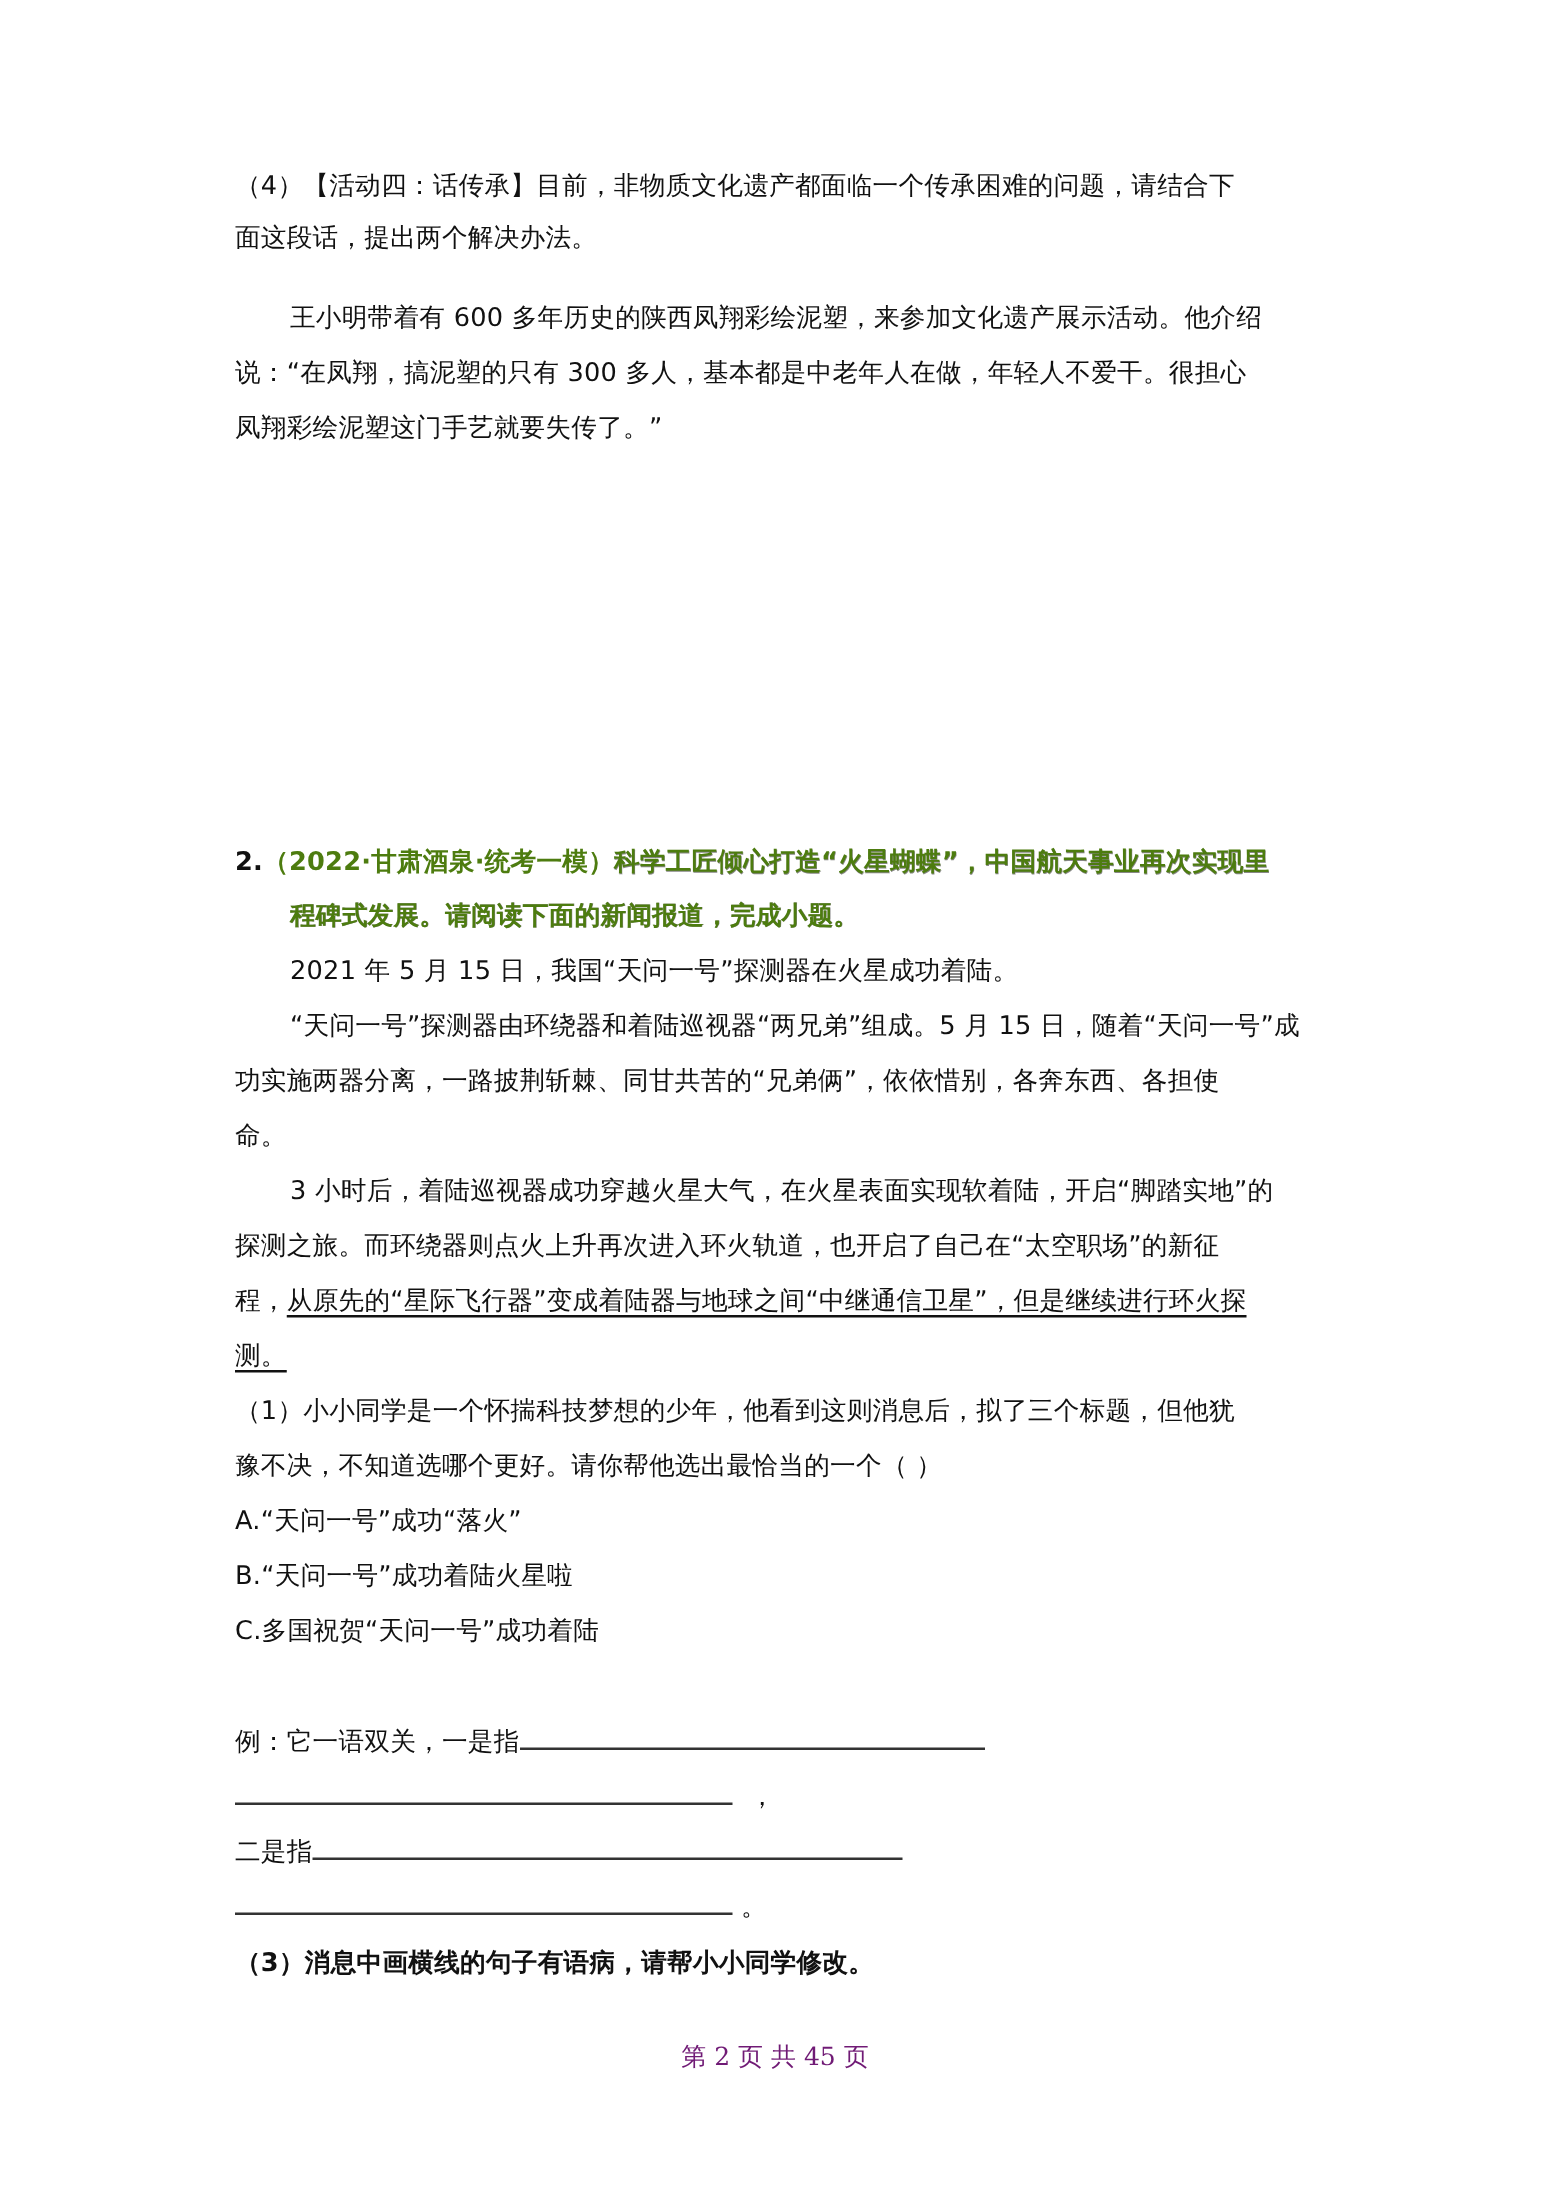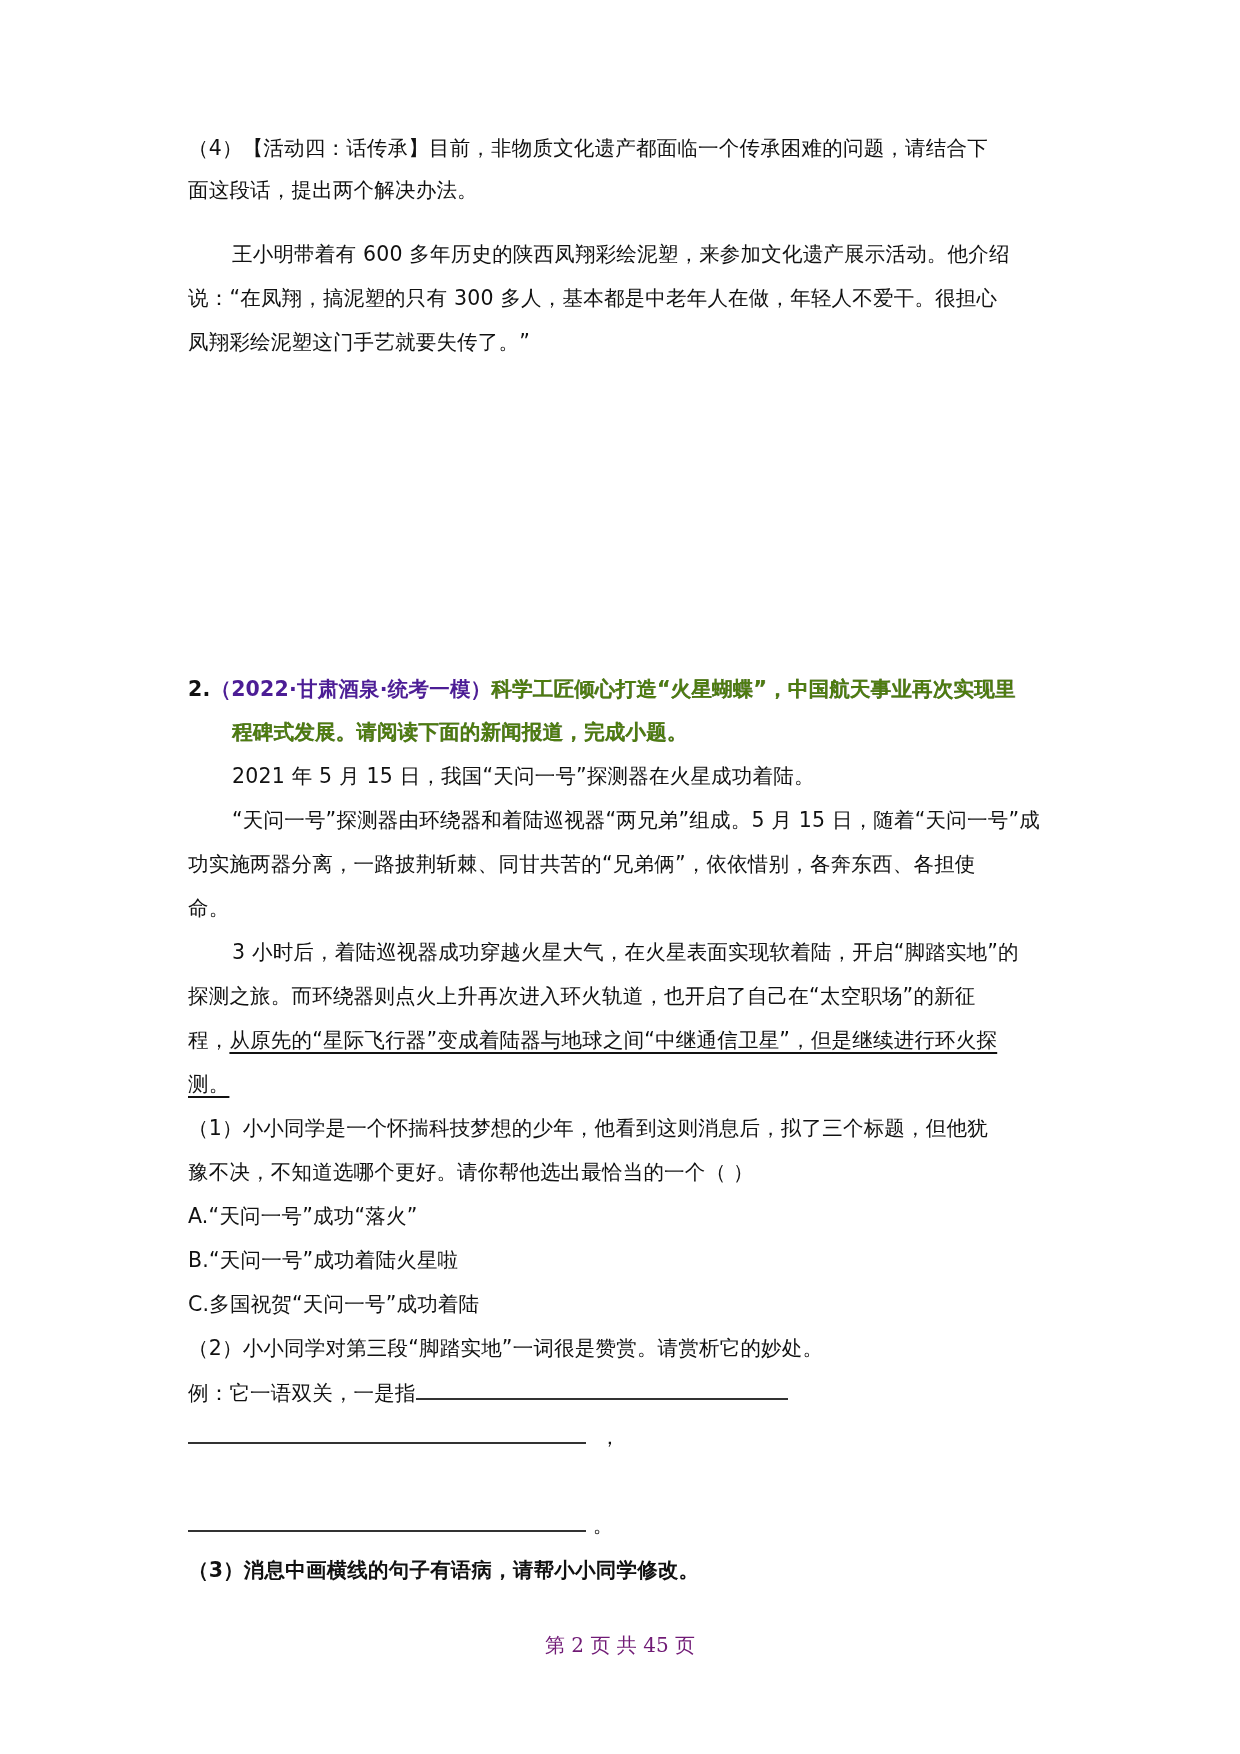--- a/index.html
+++ b/index.html
@@ -3,21 +3,21 @@
 <meta charset="utf-8">
 <style>
   html, body { margin: 0; padding: 0; background: #ffffff; }
   body { width: 1240px; height: 1754px; position: relative; overflow: hidden;
          font-family: "DejaVu Sans", "Liberation Sans", sans-serif; color: #111; }
   .page { position: absolute; left: 0; top: 0; width: 1240px; height: 1754px; }
   .line { position: absolute; left: 188px; font-size: 20.5px; line-height: 28px; white-space: nowrap; letter-spacing: 0.2px; }
   .indent { left: 232px; }
   .q-heading { font-weight: bold; }
   .q-num { color: #111; }
-  .q-src { color: #4c1d95; }
+  .q-src { color: #4d7c0f; }
   .q-title { color: #4d7c0f; text-shadow: 0.4px 0.4px 0 #888; }
   .ul { text-decoration: underline; text-underline-offset: 5px; text-decoration-thickness: 2px; }
   .blank { display: inline-block; border-bottom: 2px solid #333; height: 20px; vertical-align: baseline; }
   .footer { position: absolute; top: 1632px; left: 0; width: 1240px; text-align: center;
             font-family: "DejaVu Serif", "Liberation Serif", serif; font-size: 20px; color: #701a75; }
 </style>
 </head>
 <body>
 
 <div class="page">
@@ -47,26 +47,28 @@
   <div class="line" style="top:1070px;">
     <span class="ul">测。</span>&nbsp;&nbsp;
   </div>
 
   <div class="line" style="top:1114px;">（1）小小同学是一个怀揣科技梦想的少年，他看到这则消息后，拟了三个标题，但他犹</div>
   <div class="line" style="top:1158px;">豫不决，不知道选哪个更好。请你帮他选出最恰当的一个（    ）</div>
   <div class="line" style="top:1202px;">A.“天问一号”成功“落火”</div>
   <div class="line" style="top:1246px;">B.“天问一号”成功着陆火星啦</div>
   <div class="line" style="top:1290px;">C.多国祝贺“天问一号”成功着陆</div>
 
-  <div class="line" style="top:1334px;">（2）小小同学对第三段“脚踏实地”一词很是赞赏。请赏析它的妙处。</div>
   <div class="line" style="top:1378px;">
     <span>例：它一语双关，一是指</span><span class="blank" style="width:372px;"></span>
   </div>
   <div class="line" style="top:1422px;">
     <span class="blank" style="width:398px;"></span>&nbsp;&nbsp;<span>，</span>
+  </div>
+  <div class="line" style="top:1466px;">
+    <span>二是指</span><span class="blank" style="width:472px;"></span>
   </div>
   <div class="line" style="top:1510px;">
     <span class="blank" style="width:398px;"></span>&nbsp;<span>。</span>
   </div>
 
   <div class="line" style="top:1556px;font-weight:bold;">（3）消息中画横线的句子有语病，请帮小小同学修改。</div>
 
   <div class="footer">第 2 页 共 45 页</div>
 </div>
 

